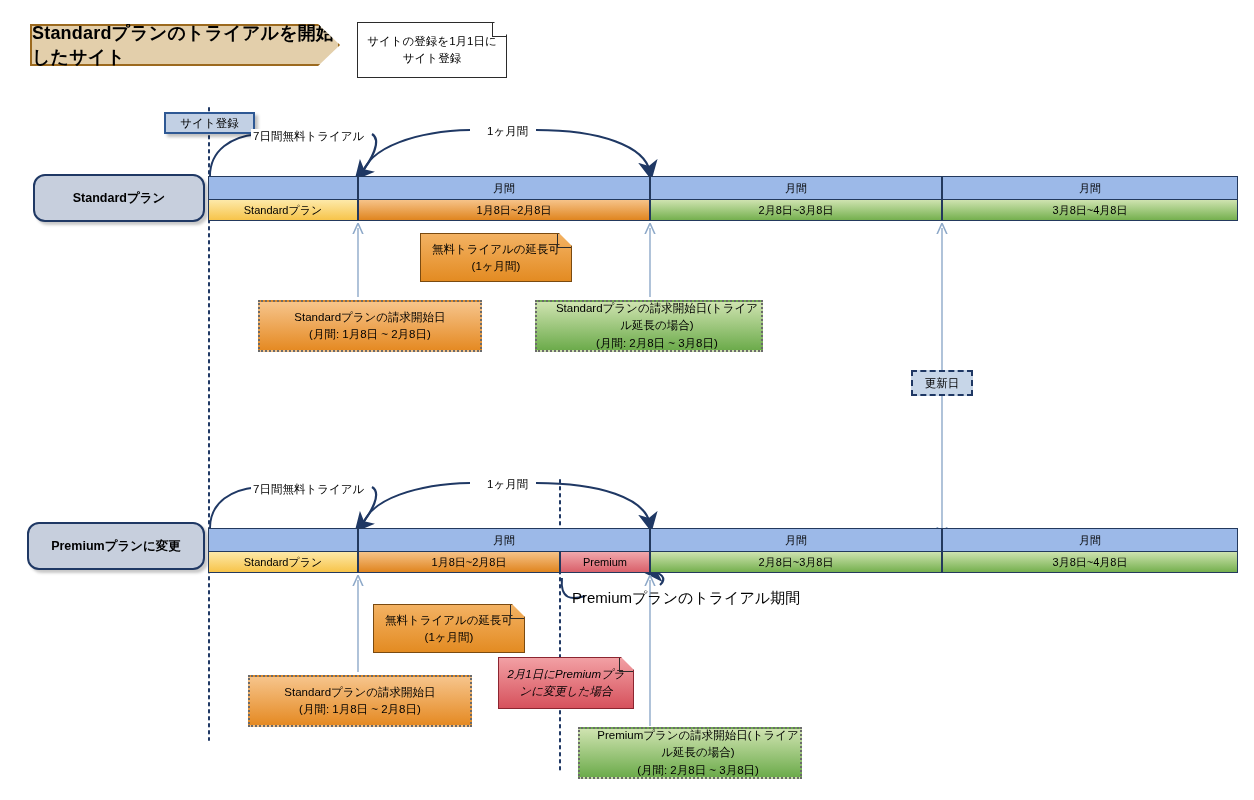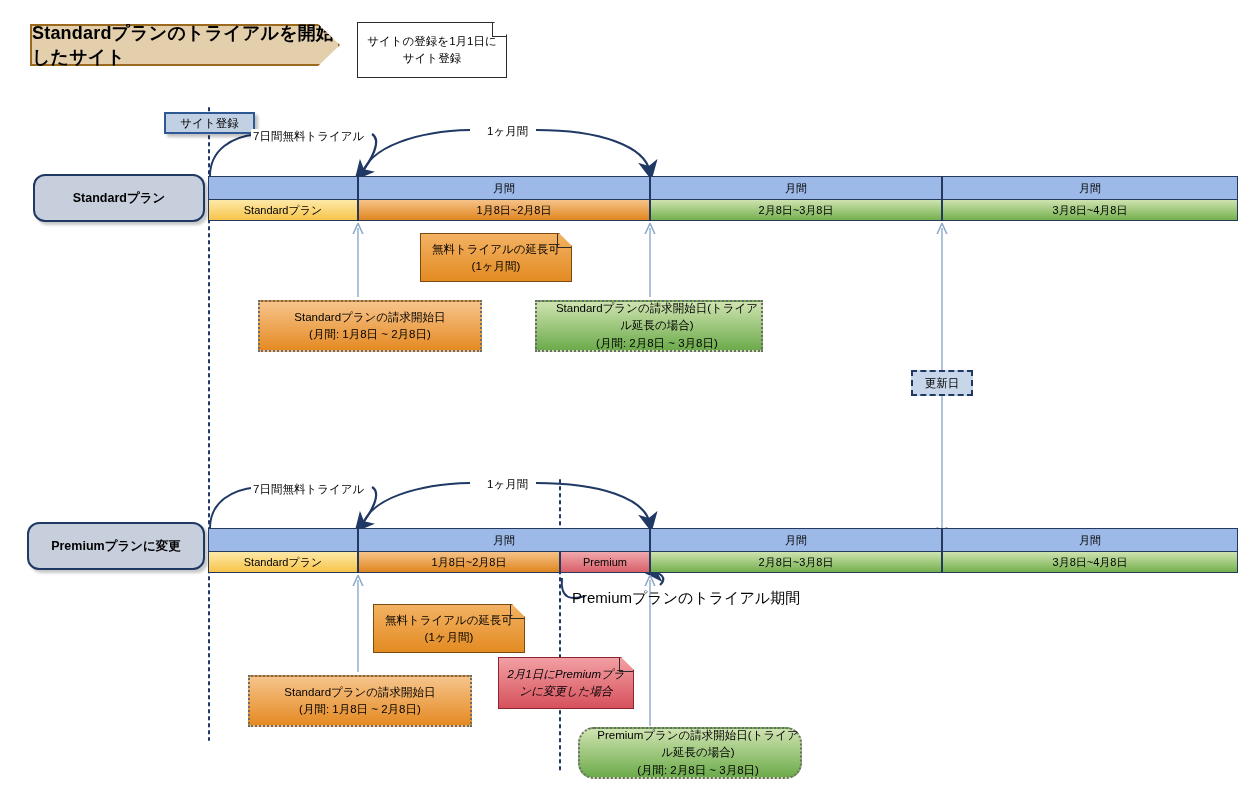--- a/index.html
+++ b/index.html
@@ -224,19 +224,19 @@
     <span class="fold"></span>
     <span style="white-space:pre-line;">2月1日にPremiumプラ
 ンに変更した場合</span>
   </div>
 
   <div class="abs callout callout-orange" style="left:248px;top:675px;width:224px;height:52px;">
     <span style="white-space:pre-line;">Standardプランの請求開始日
 (月間: 1月8日 ~ 2月8日)</span>
   </div>
 
-  <div class="abs callout callout-green" style="left:578px;top:727px;width:224px;height:52px;border-radius:16px;">
+  <div class="abs callout callout-green" style="left:578px;top:727px;width:224px;height:52px;">
     <span style="white-space:pre-line;">Premiumプランの請求開始日(トライア
 ル延長の場合)
 (月間: 2月8日 ~ 3月8日)</span>
   </div>
 
 </div>
 
 </body></html>

